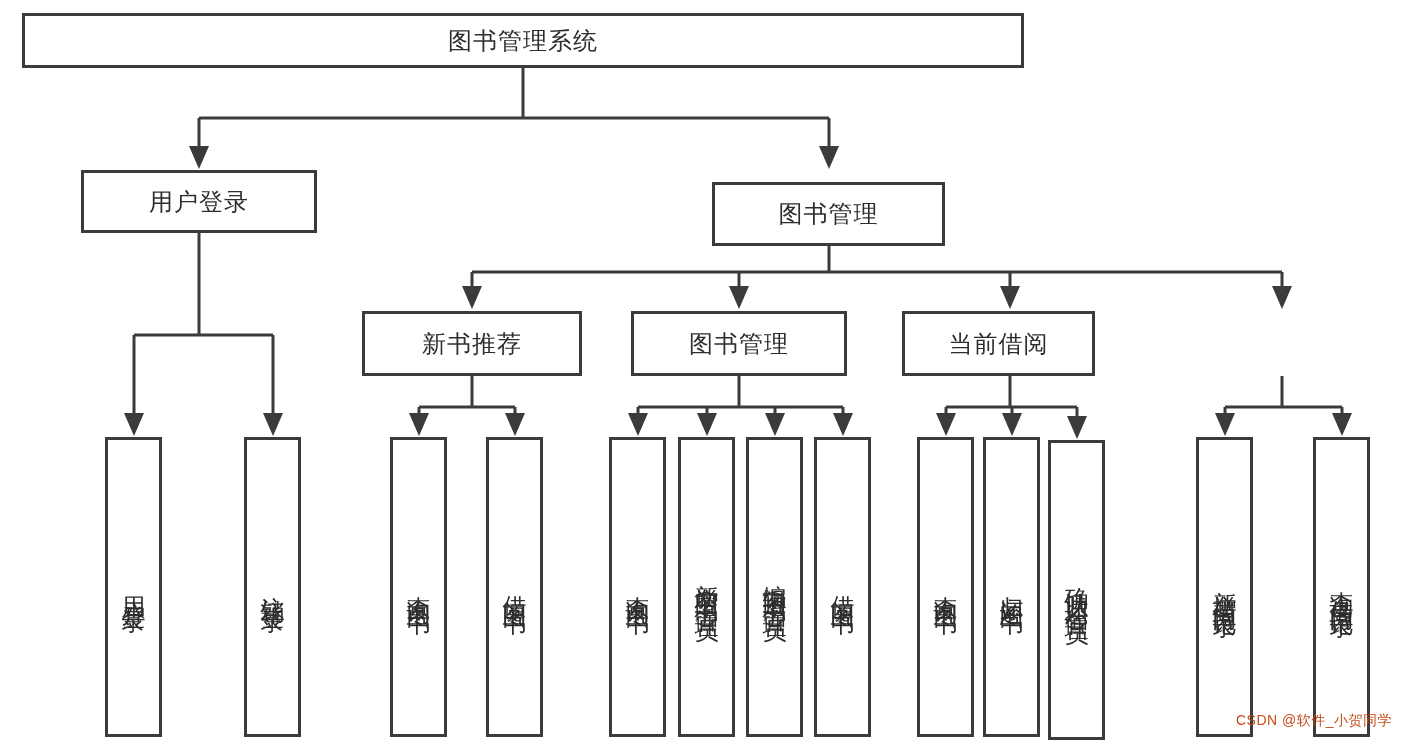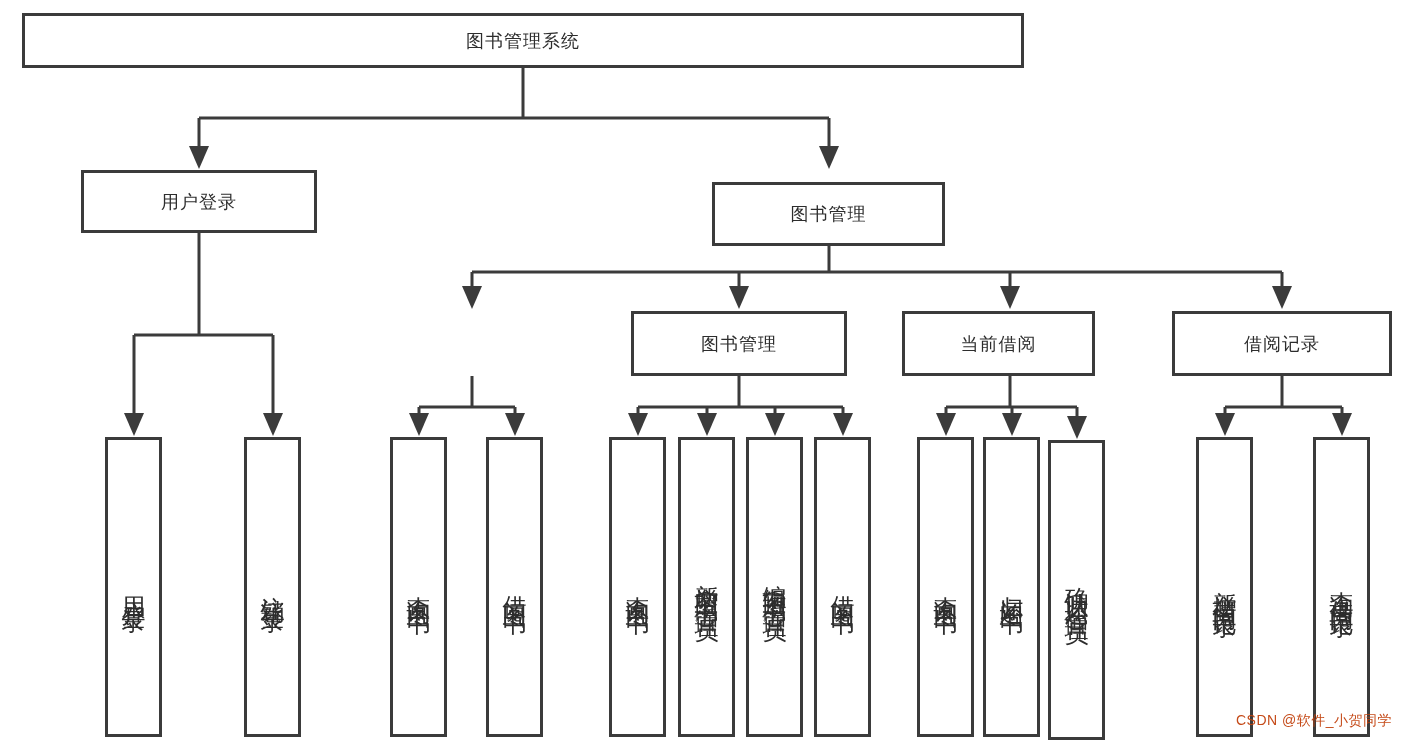--- a/index.html
+++ b/index.html
@@ -27,21 +27,21 @@
     background: #ffffff;
     border: 3px solid #3b3b3b;
     color: #2d2d2d;
     display: flex;
     align-items: center;
     justify-content: center;
     text-align: center;
     z-index: 2;
   }
   .h-box {
-    font-size: 18px;
+    font-size: 24px;
     letter-spacing: 1px;
     white-space: nowrap;
   }
   .v-box {
     writing-mode: vertical-rl;
     text-orientation: mixed;
     font-size: 24px;
     line-height: 1;
     letter-spacing: 5px;
   }
@@ -105,23 +105,23 @@
       <polygon points="1215,413 1235,413 1225,436"></polygon>
       <polygon points="1332,413 1352,413 1342,436"></polygon>
     </g>
   </svg>
 
   <div class="box h-box" style="left:22px;top:13px;width:1002px;height:55px">图书管理系统</div>
 
   <div class="box h-box" style="left:81px;top:170px;width:236px;height:63px">用户登录</div>
   <div class="box h-box" style="left:712px;top:182px;width:233px;height:64px">图书管理</div>
 
+  <div class="box h-box" style="left:362px;top:311px;width:220px;height:65px">新书推荐</div>
   <div class="box h-box" style="left:631px;top:311px;width:216px;height:65px">图书管理</div>
   <div class="box h-box" style="left:902px;top:311px;width:193px;height:65px">当前借阅</div>
-  <div class="box h-box" style="left:1172px;top:311px;width:220px;height:65px">借阅记录</div>
 
   <div class="box v-box leaf" style="left:105px">用户登录</div>
   <div class="box v-box leaf" style="left:244px">注销登录</div>
 
   <div class="box v-box leaf" style="left:390px">查询图书</div>
   <div class="box v-box leaf" style="left:486px">借阅图书</div>
 
   <div class="box v-box leaf" style="left:609px">查询图书</div>
   <div class="box v-box leaf" style="left:678px">新增图书（管理员）</div>
   <div class="box v-box leaf" style="left:746px">编辑图书（管理员）</div>

